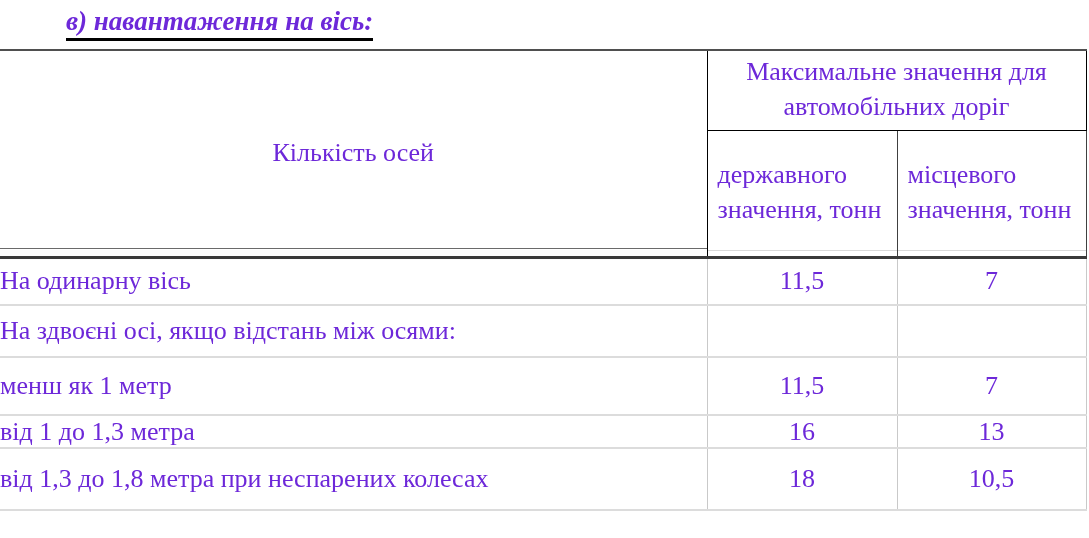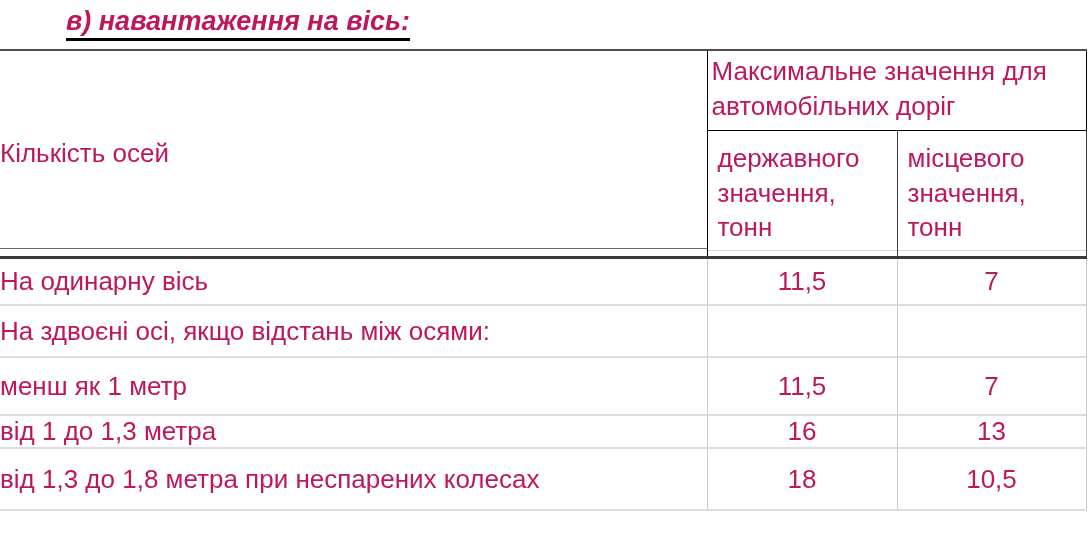--- a/index.html
+++ b/index.html
@@ -3,22 +3,22 @@
 <meta charset="utf-8">
 <style>
   * { margin: 0; padding: 0; box-sizing: border-box; }
   html, body { background: #ffffff; }
   .page {
     position: relative;
     width: 1089px;
     height: 538px;
     overflow: hidden;
     background: #ffffff;
-    font-family: Liberation Sans, sans-serif;
-    color: #be185d;
+    font-family: Liberation Serif, serif;
+    color: #6d28d9;
   }
   .title-wrap {
     padding-top: 5px;
     padding-left: 66px;
     height: 49px;
   }
   .doc-title {
     display: inline-block;
     font-size: 27px;
     font-style: italic;
@@ -38,34 +38,34 @@
   col.c3 { width: 189px; }
 
   th, td {
     font-size: 26px;
     font-weight: normal;
     vertical-align: middle;
   }
   thead { border-bottom: 3px solid #3a3a3a; }
 
   th.axes-header {
-    text-align: left;
+    text-align: center;
     border-right: 1px solid #000000;
     position: relative;
   }
   
   th.axes-header::after {
     content: "";
     position: absolute;
     left: 0; right: 0; bottom: 7px;
     border-bottom: 1px solid #6a6a6a;
   }
   th.group-header {
     height: 80px;
-    text-align: left;
+    text-align: center;
     border-bottom: 1px solid #000000;
     border-right: 1px solid #000000;
     line-height: 1.35;
     padding: 2px 4px 4px 4px;
   }
   th.sub-header {
     height: 127px;
     text-align: left;
     border-right: 1px solid #404040;
     line-height: 1.33;

